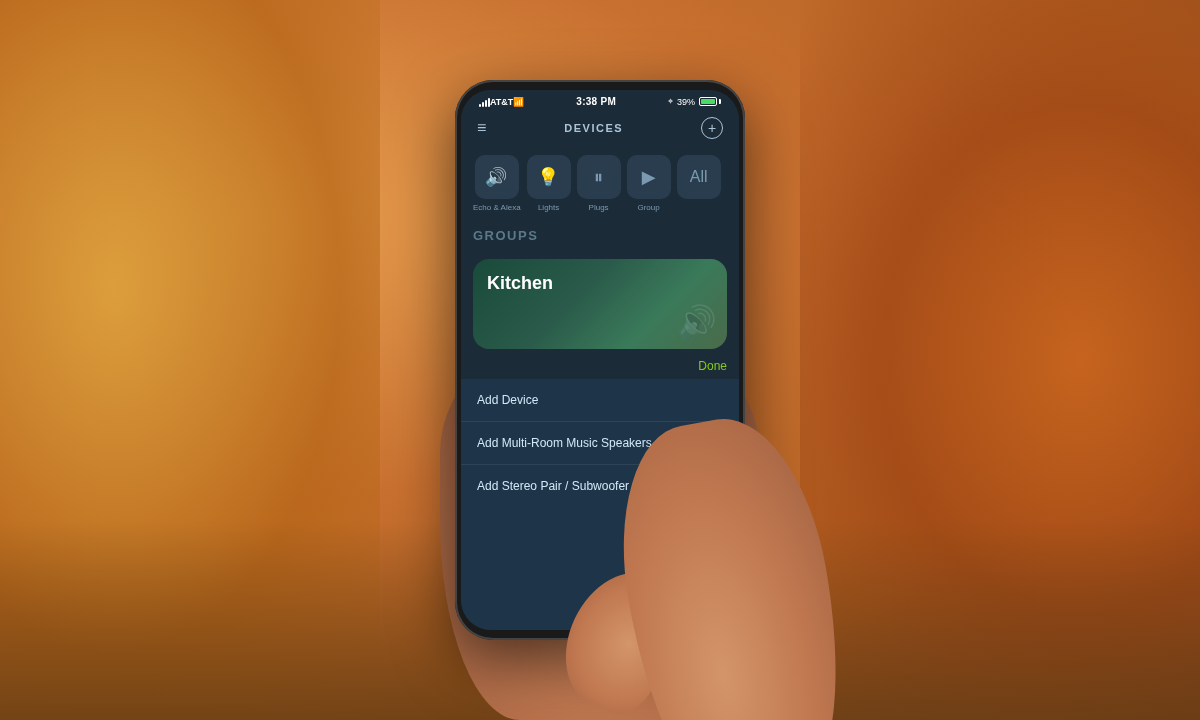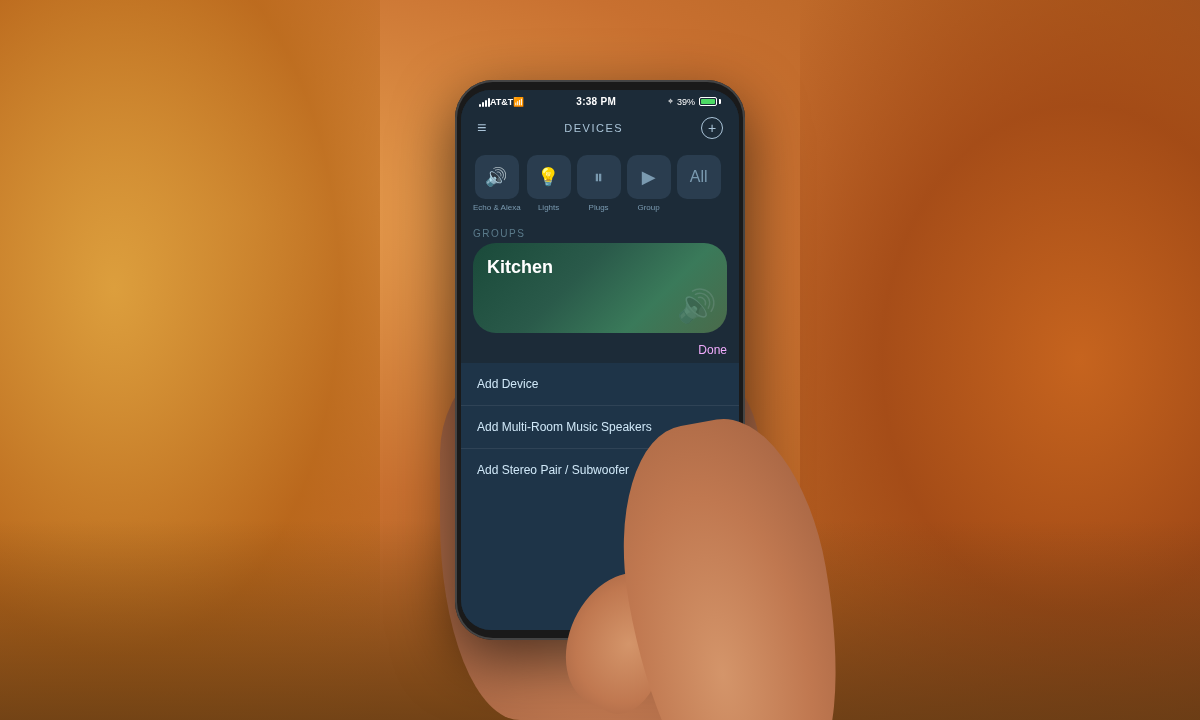--- a/index.html
+++ b/index.html
@@ -179,21 +179,21 @@
 
     .header-menu-icon {
       color: #aac4d8;
       font-size: 16px;
       line-height: 1;
       cursor: pointer;
     }
 
     .header-title {
       font-size: 11px;
-      font-weight: 400;
+      font-weight: 700;
       color: #aac4d8;
       letter-spacing: 1.5px;
       text-transform: uppercase;
     }
 
     .header-add-icon {
       width: 22px;
       height: 22px;
       border: 1.5px solid #aac4d8;
       border-radius: 50%;
@@ -244,33 +244,33 @@
     }
 
     
     .groups-section {
       padding: 8px 12px 4px;
       background: #1c2b38;
       flex-shrink: 0;
     }
 
     .groups-label {
-      font-size: 10px;
-      font-weight: 400;
+      font-size: 13px;
+      font-weight: 700;
       color: #5a7a8a;
       letter-spacing: 1.5px;
       text-transform: uppercase;
-      margin-bottom: 4px;
+      margin-bottom: 16px;
     }
 
     .kitchen-card {
       width: 100%;
       height: 90px;
       background: linear-gradient(135deg, #1a4a3a 0%, #2a5a4a 40%, #3a7a5a 70%, #4a6a4a 100%);
-      border-radius: 23px;
+      border-radius: 16px;
       position: relative;
       overflow: hidden;
       display: flex;
       align-items: flex-start;
       padding: 14px;
     }
 
     .kitchen-card-title {
       font-size: 18px;
       font-weight: 600;
@@ -288,21 +288,21 @@
     .done-bar {
       display: flex;
       justify-content: flex-end;
       padding: 6px 12px;
       background: #1c2b38;
       flex-shrink: 0;
     }
 
     .done-button {
       font-size: 12px;
-      color: #f0abfc;
+      color: #84cc16;
       cursor: pointer;
       font-weight: 500;
       margin-left: 12px;
     }
 
     
     .action-menu {
       flex: 1;
       background: #1e3448;
       display: flex;

